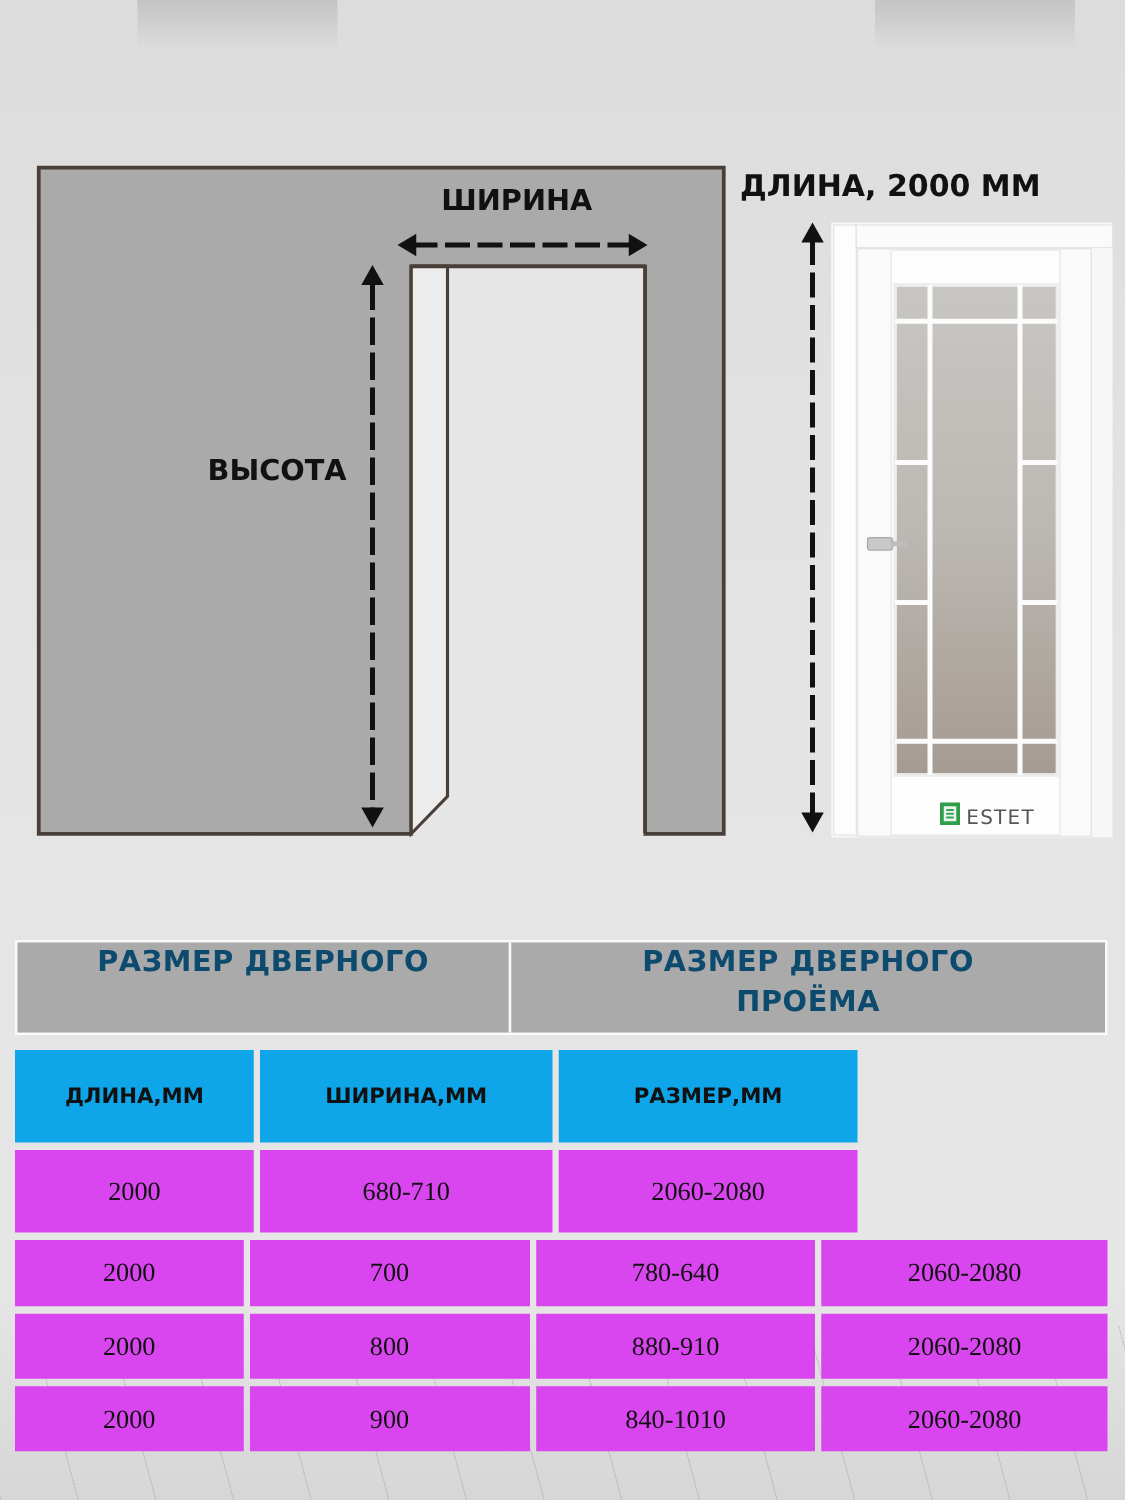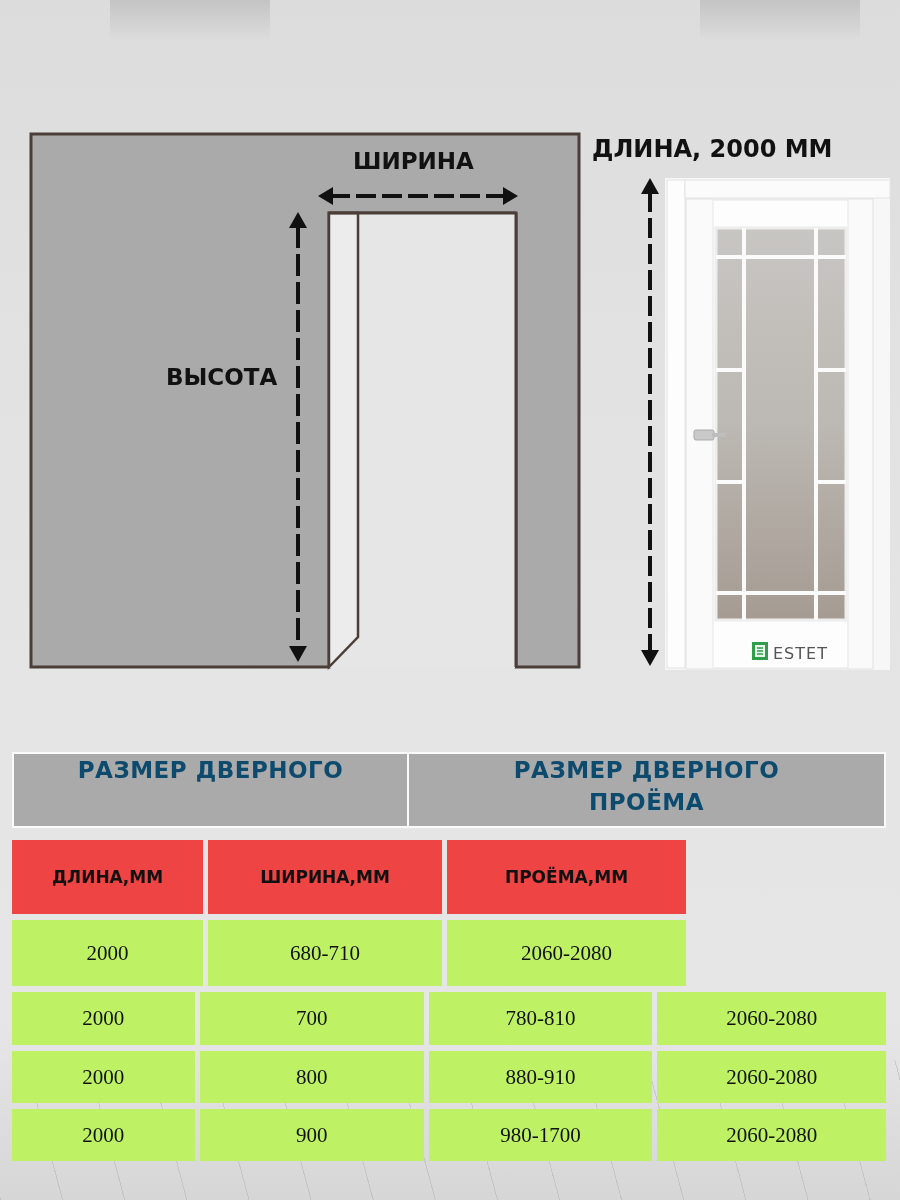--- a/index.html
+++ b/index.html
@@ -32,26 +32,26 @@
   .table { position: absolute; left: 12px; top: 752px; width: 874px; }
   .group-row { display: flex; height: 76px; border: 2px solid #fafafa; }
   .group-cell {
     background: #aaaaaa; display: flex; justify-content: center;
     text-align: center; font-weight: bold; font-size: 23px; line-height: 32px; color: #0c4a6e;
     letter-spacing: 0.5px;
   }
   .group-cell + .group-cell { border-left: 2px solid #fafafa; }
   .head-row { display: flex; margin-top: 12px; height: 74px; gap: 5px; }
   .head-cell {
-    background: #ef4444; display: flex; align-items: center; justify-content: center;
+    background: #0ea5e9; display: flex; align-items: center; justify-content: center;
     font-weight: bold; font-size: 17px; color: #111;
   }
   .data-row { display: flex; gap: 5px; margin-top: 6px; }
   .data-cell {
-    background: #bef264; display: flex; align-items: center; justify-content: center;
+    background: #d946ef; display: flex; align-items: center; justify-content: center;
     font-family: "Liberation Serif", serif; font-size: 21px; color: #111;
   }
   .c1 { width: 191px; } .c2 { width: 234px; } .c3 { width: 234px; } .c4 { width: 239px; }
 </style>
 </head>
 <body>
 
 <div class="ceiling-shadow" style="left:110px;"></div>
 <div class="ceiling-shadow" style="left:700px;"></div>
 <div class="floor"></div>
@@ -140,39 +140,39 @@
       <div>
         <div>РАЗМЕР ДВЕРНОГО</div>
         <div>ПРОЁМА</div>
       </div>
     </div>
   </div>
 
   <div class="head-row">
     <div class="head-cell c1">ДЛИНА,ММ</div>
     <div class="head-cell c2">ШИРИНА,ММ</div>
-    <div class="head-cell c4">ПРОЁМА,ММ</div>
+    <div class="head-cell c4">РАЗМЕР,ММ</div>
   </div>
 
   <div class="data-row" style="height:66px;">
     <div class="data-cell c1">2000</div>
     <div class="data-cell c3">680-710</div>
     <div class="data-cell c4">2060-2080</div>
   </div>
   <div class="data-row" style="height:53px;">
     <div class="data-cell c1">2000</div>
     <div class="data-cell c2">700</div>
-    <div class="data-cell c3">780-810</div>
+    <div class="data-cell c3">780-640</div>
     <div class="data-cell c4">2060-2080</div>
   </div>
   <div class="data-row" style="height:52px;">
     <div class="data-cell c1">2000</div>
     <div class="data-cell c2">800</div>
     <div class="data-cell c3">880-910</div>
     <div class="data-cell c4">2060-2080</div>
   </div>
   <div class="data-row" style="height:52px;">
     <div class="data-cell c1">2000</div>
     <div class="data-cell c2">900</div>
-    <div class="data-cell c3">980-1700</div>
+    <div class="data-cell c3">840-1010</div>
     <div class="data-cell c4">2060-2080</div>
   </div>
 </div>
 
 </body></html>

